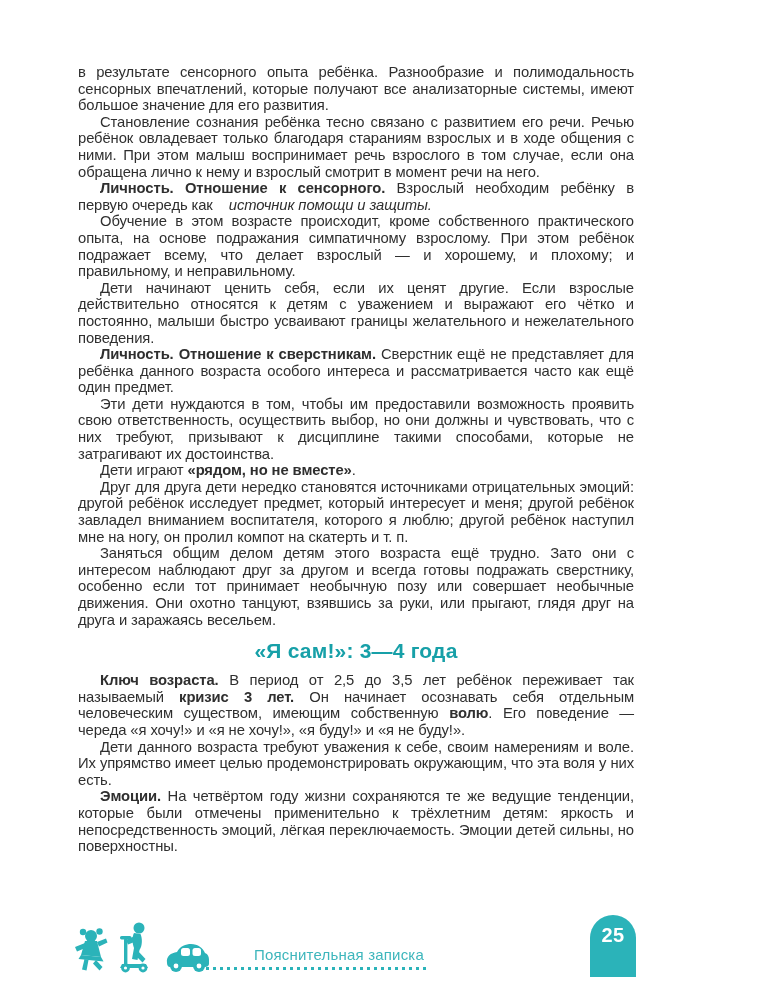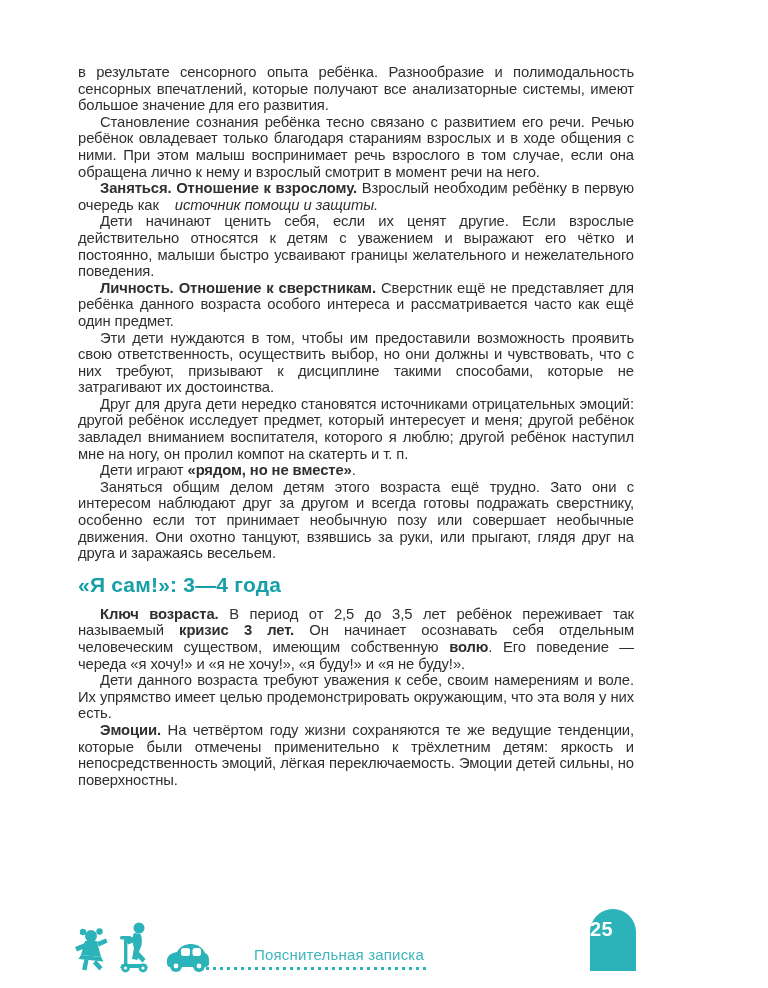--- a/index.html
+++ b/index.html
@@ -10,57 +10,58 @@
   .page{position:absolute;inset:0;background:#ffffff;border-radius:11px;}
   .text-column{position:absolute;left:78px;top:64px;width:556px;}
   p.para{
     font-size:14.8px;line-height:16.6px;text-align:justify;color:#2f2f2f;
     margin:0;text-indent:22px;letter-spacing:-0.1px;
   }
   p.para.no-indent{text-indent:0;}
   .seg-b{font-weight:bold;}
   .seg-i{font-style:italic;margin-left:12px;}
   h2.section-heading{
-    color:#17a0a8;font-size:21px;line-height:25px;
+    color:#17a0a8;text-align:center;font-size:21px;line-height:25px;
     font-weight:bold;margin:10px 0 9px 0;letter-spacing:0.2px;
   }
   .footer{position:absolute;left:0;bottom:0;width:607px;height:70px;}
   .footer-icons{
     position:absolute;left:72px;bottom:11px;display:flex;align-items:flex-end;gap:11px;
   }
   .accent-fill{fill:#2bb3b9;}
   .white-fill{fill:#ffffff;}
   .footer-dotted-line{
     position:absolute;left:206px;right:180px;bottom:18px;height:3px;
     background:repeating-linear-gradient(90deg,#2bb3b9 0 3px,transparent 3px 7px);
   }
   .footer-label{
     position:absolute;right:183px;bottom:25px;color:#3db6bc;font-size:15px;letter-spacing:0.2px;
   }
   .page-tab{
-    position:absolute;left:590px;bottom:17px;width:46px;height:62px;box-sizing:border-box;
+    position:absolute;left:590px;bottom:11px;width:46px;height:62px;box-sizing:border-box;
     background:#2bb3b9;border-radius:23px 23px 0 0;
-    display:flex;align-items:flex-start;padding-top:9px;
+    display:flex;justify-content:center;align-items:flex-start;padding-top:9px;
   }
   .page-tab .num{color:#ffffff;font-size:20px;font-weight:bold;letter-spacing:0.5px;}
 </style>
 </head>
 <body>
 
 <div class="page">
 
   <div class="text-column">
       <p class="para no-indent"><span class="seg-n">в результате сенсорного опыта ребёнка. Разнообразие и полимодальность сенсорных впечатлений, которые получают все анализаторные системы, имеют большое значение для его развития.</span></p>
       <p class="para"><span class="seg-n">Становление сознания ребёнка тесно связано с развитием его речи. Речью ребёнок овладевает только благодаря стараниям взрослых и в ходе общения с ними. При этом малыш воспринимает речь взрослого в том случае, если она обращена лично к нему и взрослый смотрит в момент речи на него.</span></p>
-      <p class="para"><span class="seg-b">Заняться. Отношение к взрослому. </span><span class="seg-n">Взрослый необходим ребёнку в первую очередь как </span><span class="seg-i">источник помощи и защиты.</span></p>
+      <p class="para"><span class="seg-b">Личность. Отношение к сенсорного. </span><span class="seg-n">Взрослый необходим ребёнку в первую очередь как </span><span class="seg-i">источник помощи и защиты.</span></p>
+      <p class="para"><span class="seg-n">Обучение в этом возрасте происходит, кроме собственного практического опыта, на основе подражания симпатичному взрослому. При этом ребёнок подражает всему, что делает взрослый — и хорошему, и плохому; и правильному, и неправильному.</span></p>
       <p class="para"><span class="seg-n">Дети начинают ценить себя, если их ценят другие. Если взрослые действительно относятся к детям с уважением и выражают его чётко и постоянно, малыши быстро усваивают границы желательного и нежелательного поведения.</span></p>
       <p class="para"><span class="seg-b">Личность. Отношение к сверстникам. </span><span class="seg-n">Сверстник ещё не представляет для ребёнка данного возраста особого интереса и рассматривается часто как ещё один предмет.</span></p>
       <p class="para"><span class="seg-n">Эти дети нуждаются в том, чтобы им предоставили возможность проявить свою ответственность, осуществить выбор, но они должны и чувствовать, что с них требуют, призывают к дисциплине такими способами, которые не затрагивают их достоинства.</span></p>
+      <p class="para"><span class="seg-n">Дети играют </span><span class="seg-b">«рядом, но не вместе»</span><span class="seg-n">.</span></p>
       <p class="para"><span class="seg-n">Друг для друга дети нередко становятся источниками отрицательных эмоций: другой ребёнок исследует предмет, который интересует и меня; другой ребёнок завладел вниманием воспитателя, которого я люблю; другой ребёнок наступил мне на ногу, он пролил компот на скатерть и т. п.</span></p>
-      <p class="para"><span class="seg-n">Дети играют </span><span class="seg-b">«рядом, но не вместе»</span><span class="seg-n">.</span></p>
       <p class="para"><span class="seg-n">Заняться общим делом детям этого возраста ещё трудно. Зато они с интересом наблюдают друг за другом и всегда готовы подражать сверстнику, особенно если тот принимает необычную позу или совершает необычные движения. Они охотно танцуют, взявшись за руки, или прыгают, глядя друг на друга и заражаясь весельем.</span></p>
       <h2 class="section-heading">«Я сам!»: 3—4 года</h2>
       <p class="para"><span class="seg-b">Ключ возраста. </span><span class="seg-n">В период от 2,5 до 3,5 лет ребёнок переживает так называемый </span><span class="seg-b">кризис 3 лет.</span><span class="seg-n"> Он начинает осознавать себя отдельным человеческим существом, имеющим собственную </span><span class="seg-b">волю</span><span class="seg-n">. Его поведение — череда «я хочу!» и «я не хочу!», «я буду!» и «я не буду!».</span></p>
       <p class="para"><span class="seg-n">Дети данного возраста требуют уважения к себе, своим намерениям и воле. Их упрямство имеет целью продемонстрировать окружающим, что эта воля у них есть.</span></p>
       <p class="para"><span class="seg-b">Эмоции. </span><span class="seg-n">На четвёртом году жизни сохраняются те же ведущие тенденции, которые были отмечены применительно к трёхлетним детям: яркость и непосредственность эмоций, лёгкая переключаемость. Эмоции детей сильны, но поверхностны.</span></p>
     </div>
 
   <div class="footer">
 
     <div class="footer-icons">

